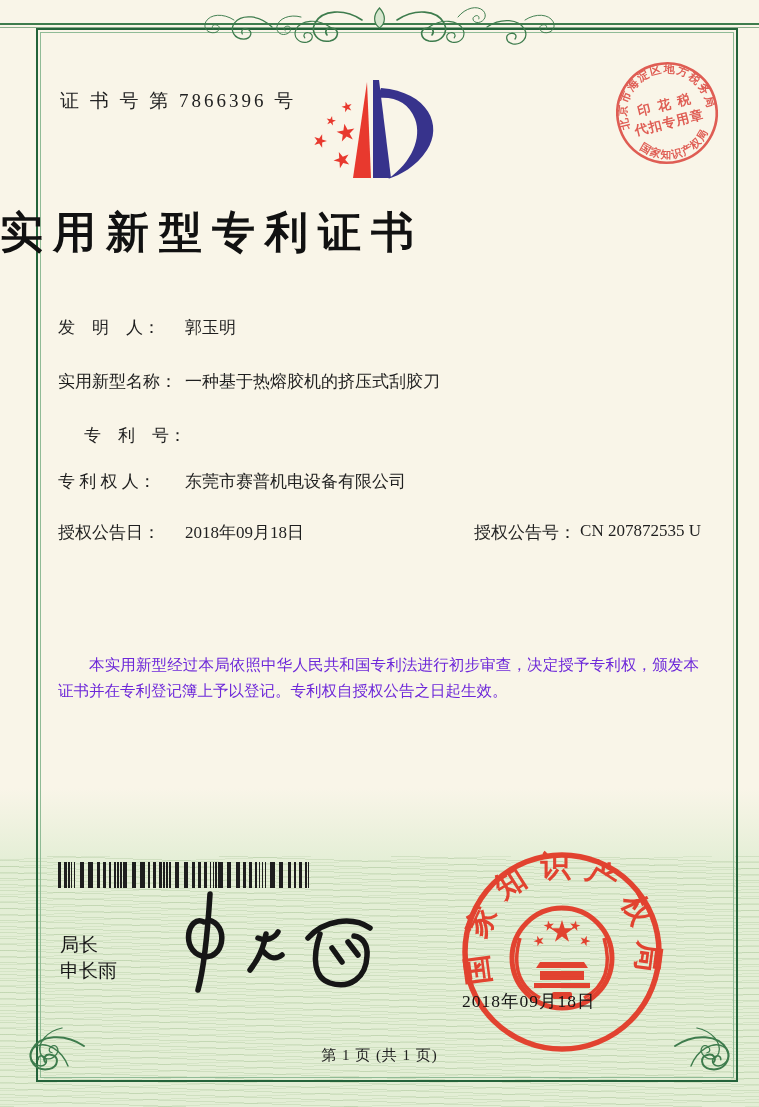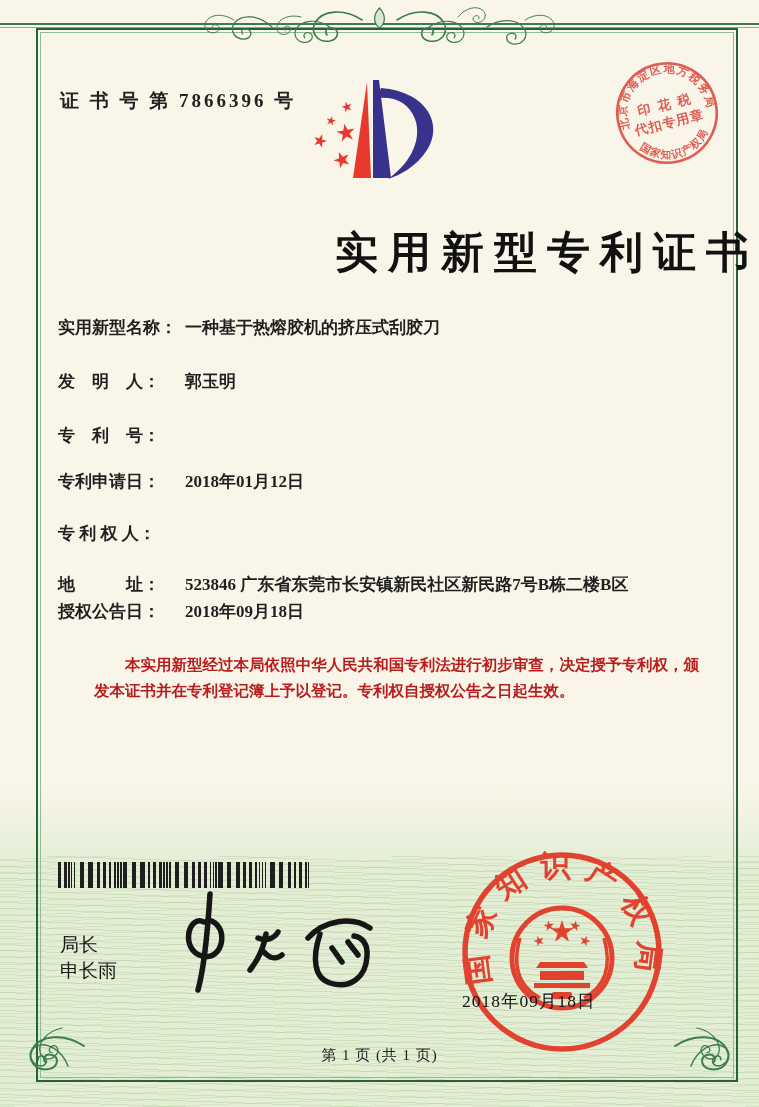--- a/index.html
+++ b/index.html
@@ -22,42 +22,42 @@
       repeating-linear-gradient(-2deg, rgba(122,164,102,0.13) 0 1px, rgba(0,0,0,0) 1px 7px);
   }
   
   .frame{left:36px;top:28px;width:698px;height:1050px;border:2px solid #24633a;z-index:1;}
   .frame-inner{position:absolute;left:2px;top:2px;right:2px;bottom:2px;border:1px solid #90bb96;}
   
   .top-ornament{left:0;top:0;z-index:2;}
   .corner-flourish{z-index:2;}
   .corner-flourish.right{transform:scaleX(-1);}
   
-  .content{z-index:3;font-weight:bold;}
+  .content{z-index:3;}
   .cert-no{left:60px;top:88px;font-size:19px;letter-spacing:3px;color:#222;}
   .tax-stamp{left:592px;top:38px;width:150px;height:150px;transform:rotate(-14deg);z-index:3;opacity:0.92;}
   .logo{left:303px;top:76px;z-index:3;}
-  .doc-title{left:0;right:0;top:204px;text-align:right;font-size:43px;font-weight:bold;
-    letter-spacing:10px;color:#111;margin-top:20px;}
+  .doc-title{left:0;right:0;top:204px;text-align:left;font-size:43px;font-weight:bold;
+    letter-spacing:10px;color:#111;}
   .fields{left:58px;right:58px;top:316px;font-size:17px;color:#1f1f1f;}
   .frow{display:flex;align-items:flex-start;line-height:24px;}
   .frow .lbl{width:127px;flex:none;}
   .frow .val{flex:1;}
   .m-name{margin-bottom:30px;}
   .m-inv{margin-bottom:30px;}
-  .m-pat{margin-bottom:22px;}
+  .m-pat{margin-bottom:22px;margin-left:26px;}
   .m-fil{margin-bottom:28px;}
   .m-pte{margin-bottom:27px;}
   .m-addr{margin-bottom:3px;}
   .addr-val{max-width:512px;}
   .grant-row{display:flex;justify-content:space-between;}
   .grant-right{display:flex;}
   .grant-right .lbl2{margin-right:4px;}
   .body-text{left:58px;right:60px;top:652px;font-size:15.5px;line-height:26px;
-    text-align:justify;color:#b91c1c;margin-left:36px;}
+    text-align:justify;color:#6d28d9;}
   .body-text p{margin:0;text-indent:2em;}
   
   .barcode{left:58px;top:862px;height:26px;display:flex;align-items:stretch;z-index:3;}
   .bc-bar{background:#1e1e1e;height:100%;}
   .bc-gap{height:100%;}
   .director-title{left:60px;top:932px;font-size:19px;color:#151515;z-index:3;
     font-family:Liberation Serif, serif;}
   .director-name{left:60px;top:958px;font-size:19px;color:#151515;z-index:3;
     font-family:"Liberation Sans","DejaVu Sans",sans-serif;}
   .signature{left:170px;top:884px;z-index:3;}
@@ -140,46 +140,43 @@
     <use href="#star" transform="translate(39,84) scale(8.5) rotate(-22)"></use>
   </g>
   <polygon points="64,6 50,102 68,102" fill="#e8392e"></polygon>
   <polygon points="70,4 76,4 88,102 70,102" fill="#37338c"></polygon>
   <path d="M78,12 C126,16 140,50 124,74 C113,91 97,99 85,103 C109,86 119,62 112,43 C106,27 92,20 74,22 Z" fill="#37338c"></path>
 </svg>
 
 <div class="abs content doc-title">实用新型专利证书</div>
 
 <div class="abs content fields">
+  <div class="frow m-inv">
+    <span class="lbl">发　明　人：</span>
+    <span class="val">郭玉明</span>
+  </div>
   <div class="frow m-name">
     <span class="lbl">实用新型名称：</span>
     <span class="val">一种基于热熔胶机的挤压式刮胶刀</span>
   </div>
-  <div class="frow m-inv">
-    <span class="lbl">发　明　人：</span>
-    <span class="val">郭玉明</span>
-  </div>
   <div class="frow m-pat">
     <span class="lbl">专　利　号：</span>
   </div>
-  <div class="frow m-fil">
-    <span class="lbl">专利申请日：</span>
-    <span class="val">2018年01月12日</span>
-  </div>
   <div class="frow m-pte">
     <span class="lbl">专 利 权 人：</span>
-  </div>
-  <div class="frow m-addr">
-    <span class="lbl">地　　　址：</span>
-    <span class="val addr-val">523846 广东省东莞市长安镇新民社区新民路7号B栋二楼B区</span>
+    <span class="val">东莞市赛普机电设备有限公司</span>
   </div>
   <div class="grant-row">
     <div class="frow" style="margin:0">
       <span class="lbl">授权公告日：</span>
       <span>2018年09月18日</span>
+    </div>
+    <div class="grant-right">
+      <span class="lbl2">授权公告号：</span>
+      <span>CN 207872535 U</span>
     </div>
   </div>
 </div>
 
 <div class="abs content body-text">
   <p>本实用新型经过本局依照中华人民共和国专利法进行初步审查，决定授予专利权，颁发本证书并在专利登记簿上予以登记。专利权自授权公告之日起生效。</p>
 </div>
 
 <div class="abs barcode">
     <div class="bc-bar" style="width: 2.9px;"></div>

